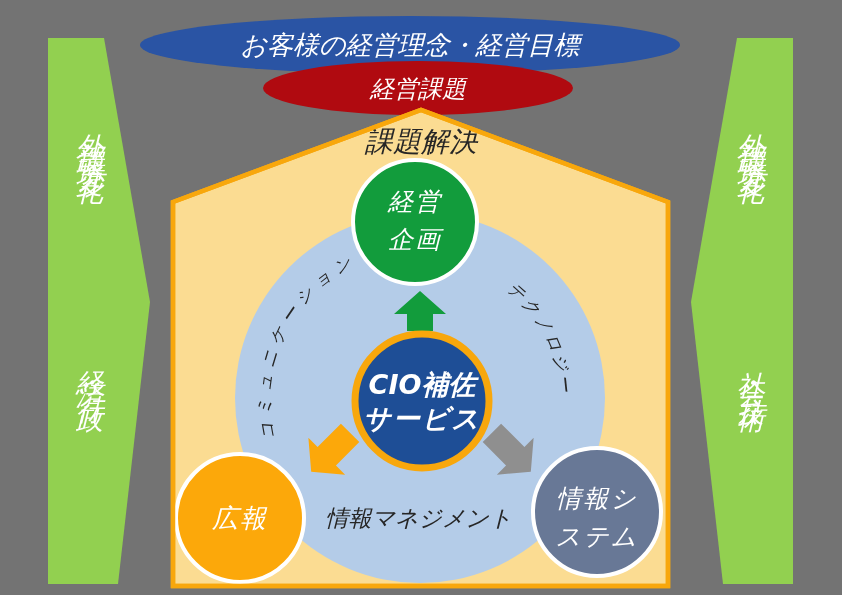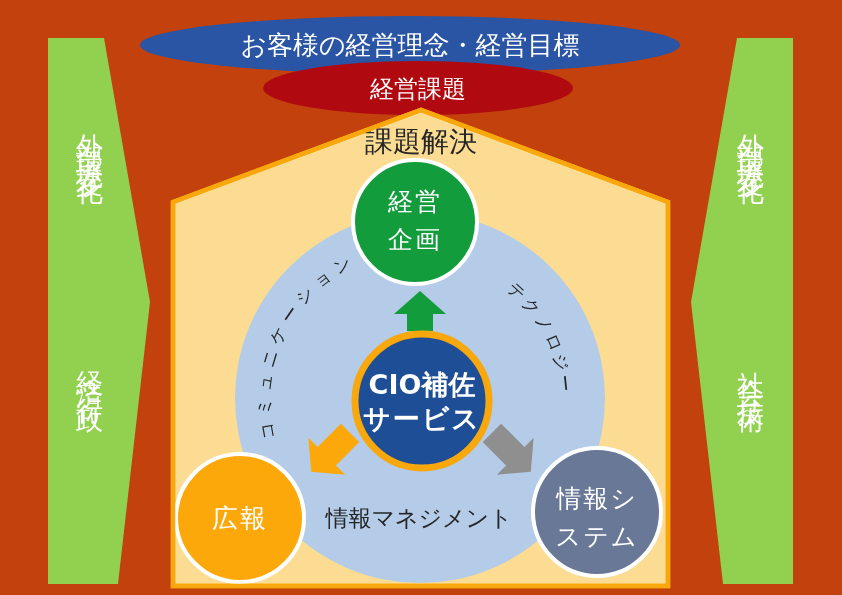--- a/index.html
+++ b/index.html
@@ -1,17 +1,17 @@
 <!DOCTYPE html>
 <html><head>
 <meta charset="utf-8">
 <style>
   html,body{margin:0;padding:0;background:#ffffff;}
-  .stage{position:relative;width:842px;height:595px;background:#c2410c;overflow:hidden;
-         font-family:"DejaVu Sans",sans-serif;}
+  .stage{position:relative;width:842px;height:595px;background:#737373;overflow:hidden;
+         font-family:"DejaVu Sans",sans-serif;font-style:italic;}
   svg{display:block}
   text{font-family:"DejaVu Sans",sans-serif;}
   .t-white{fill:#ffffff;}
   .t-dark{fill:#262626;}
   .t-center{font-weight:700;}
   .vtext{writing-mode:vertical-rl;text-orientation:upright;}
 </style>
 </head>
 <body>
 

